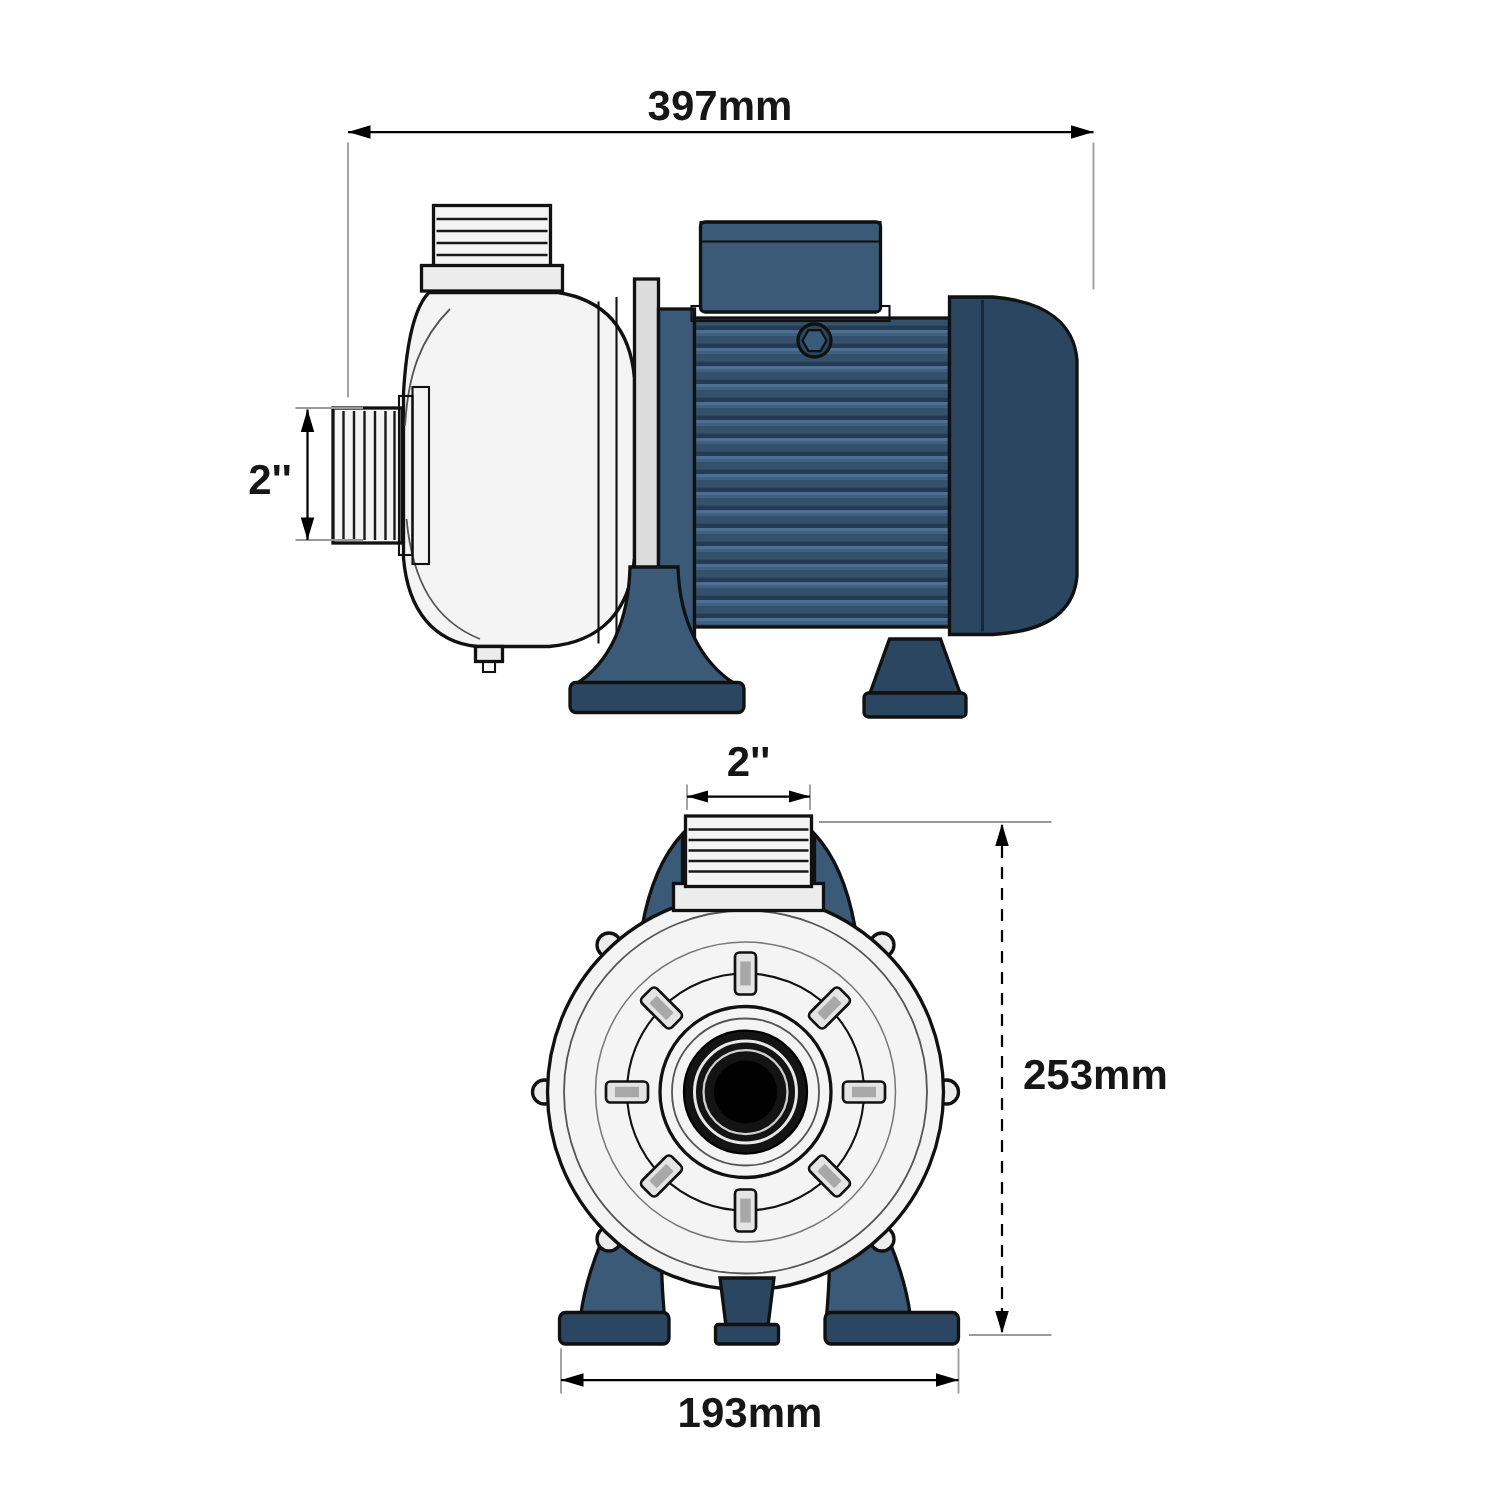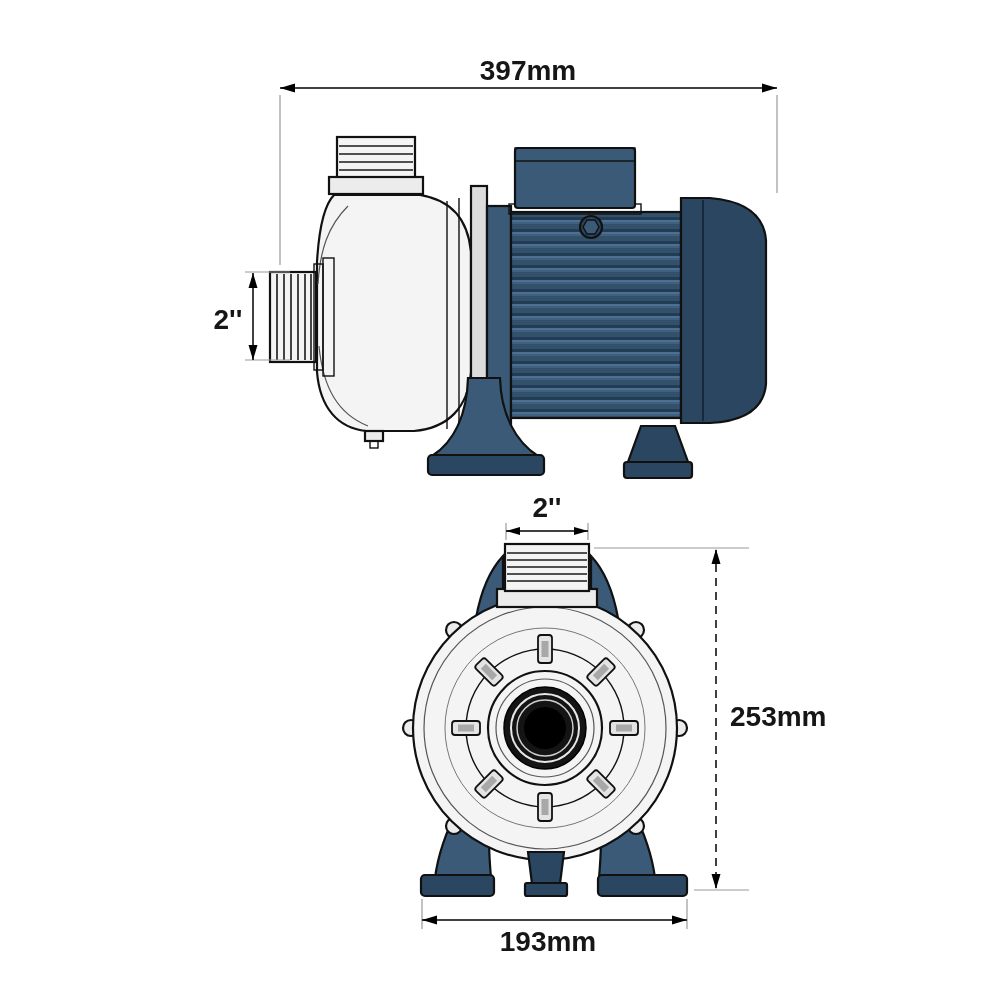--- a/index.html
+++ b/index.html
@@ -1,17 +1,17 @@
 <!DOCTYPE html>
 <html><head>
 <meta charset="utf-8">
 <style>
   html,body{margin:0;padding:0;background:#ffffff;}
   .canvas{position:relative;width:876px;height:1000px;background:#ffffff;overflow:hidden;
-          font-family:"Liberation Sans",sans-serif;padding-left:48px;}
+          font-family:"Liberation Sans",sans-serif;}
   svg{display:block;}
   .outline{stroke:#111;stroke-width:2.2;}
   .white-part{fill:#f4f4f4;}
   .white-part2{fill:#ececec;}
   .blue{fill:#3a5a78;}
   .blue-dark{fill:#2b4660;}
   .thin{stroke:#111;stroke-width:1.4;fill:none;}
   .thread{stroke:#1a1a1a;stroke-width:1.6;fill:none;}
   .detail{stroke:#555;stroke-width:1.2;fill:none;}
   .detail2{stroke:#777;stroke-width:1;fill:none;}

